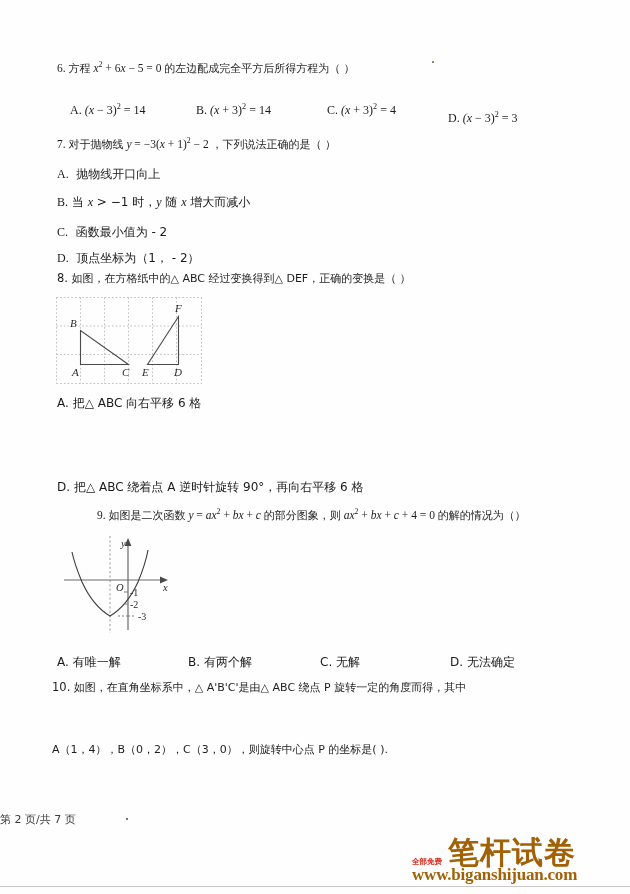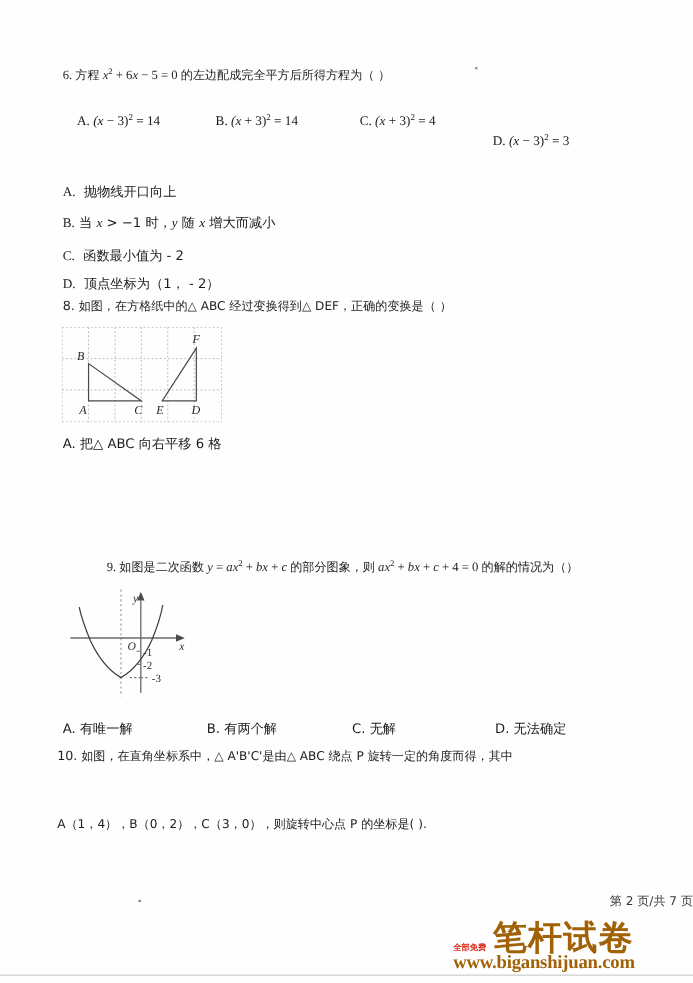--- a/index.html
+++ b/index.html
@@ -60,21 +60,21 @@
     height: 100px;
   }
   #q9-figure svg { display: block; }
 
   
   #footer-pagenum {
     position: absolute;
     left: 0;
     right: 0;
     top: 812px;
-    text-align: right;
+    text-align: left;
     font-family: "DejaVu Sans", "Liberation Sans", sans-serif;
     font-size: 11px;
     color: #3a3a3a;
   }
   #footer-dot {
     position: absolute;
     left: 126px;
     top: 818px;
     width: 2px; height: 2px;
     background: #777;
@@ -156,25 +156,31 @@
     <span class="mi"> (<i>x</i><span class="mn"> − 3)</span><sup class="exp">2</sup><span class="mn"> = 14</span></span>
   </div>
   <div class="optrow" style="left:196px; top:102px;">
     <span class="opt-label">B.</span>
     <span class="mi"> (<i>x</i><span class="mn"> + 3)</span><sup class="exp">2</sup><span class="mn"> = 14</span></span>
   </div>
   <div class="optrow" style="left:327px; top:102px;">
     <span class="opt-label">C.</span>
     <span class="mi"> (<i>x</i><span class="mn"> + 3)</span><sup class="exp">2</sup><span class="mn"> = 4</span></span>
   </div>
-  <div class="optrow" style="left:448px; top:120px;">
+  <div class="optrow" style="left:448px; top:110px;">
     <span class="opt-label">D.</span>
     <span class="mi"> (<i>x</i><span class="mn"> − 3)</span><sup class="exp">2</sup><span class="mn"> = 3</span></span>
   </div>
 
+  <div class="line" style="left:57px; top:136px;">
+    <span class="qnum">7.</span>
+    <span class="cn">对于抛物线</span>
+    <span class="mi"> <i>y</i><span class="mn"> = −3(</span><i>x</i><span class="mn"> + 1)</span><sup class="exp">2</sup><span class="mn"> − 2</span></span>
+    <span class="cn">，下列说法正确的是（      ）</span>
+  </div>
 
   <div class="optrow cn" style="left:57px; top:166px;">
     <span class="opt-label">A.</span>
     <span>&nbsp;抛物线开口向上</span>
   </div>
   <div class="optrow cn" style="left:57px; top:194px;">
     <span class="opt-label">B.</span>
     <span>当 <i class="mi">x</i> &gt; −1 时，<i class="mi">y</i> 随 <i class="mi">x</i> 增大而减小</span>
   </div>
   <div class="optrow cn" style="left:57px; top:224px;">
@@ -223,20 +229,24 @@
         <text x="86" y="79">E</text>
         <text x="119" y="15">F</text>
       </g>
     </svg>
   </div>
 
   <div class="optrow cn" style="left:57px; top:395px;">
     <span>A.</span>
     <span>把△ ABC 向右平移 6 格</span>
   </div>
+  <div class="optrow cn" style="left:57px; top:479px;">
+    <span>D.</span>
+    <span>把△ ABC 绕着点 A 逆时针旋转 90°，再向右平移 6 格</span>
+  </div>
 
   <div class="line" style="left:57px; top:507px;margin-left:40px;">
     <span class="qnum">9.</span>
     <span class="cn">如图是二次函数</span>
     <span class="mi"> <i>y</i><span class="mn"> = </span><i>ax</i><sup class="exp">2</sup><span class="mn"> + </span><i>bx</i><span class="mn"> + </span><i>c</i></span>
     <span class="cn">的部分图象，则</span>
     <span class="mi"> <i>ax</i><sup class="exp">2</sup><span class="mn"> + </span><i>bx</i><span class="mn"> + </span><i>c</i><span class="mn"> + 4 = 0</span></span>
     <span class="cn">的解的情况为（）</span>
   </div>
 

